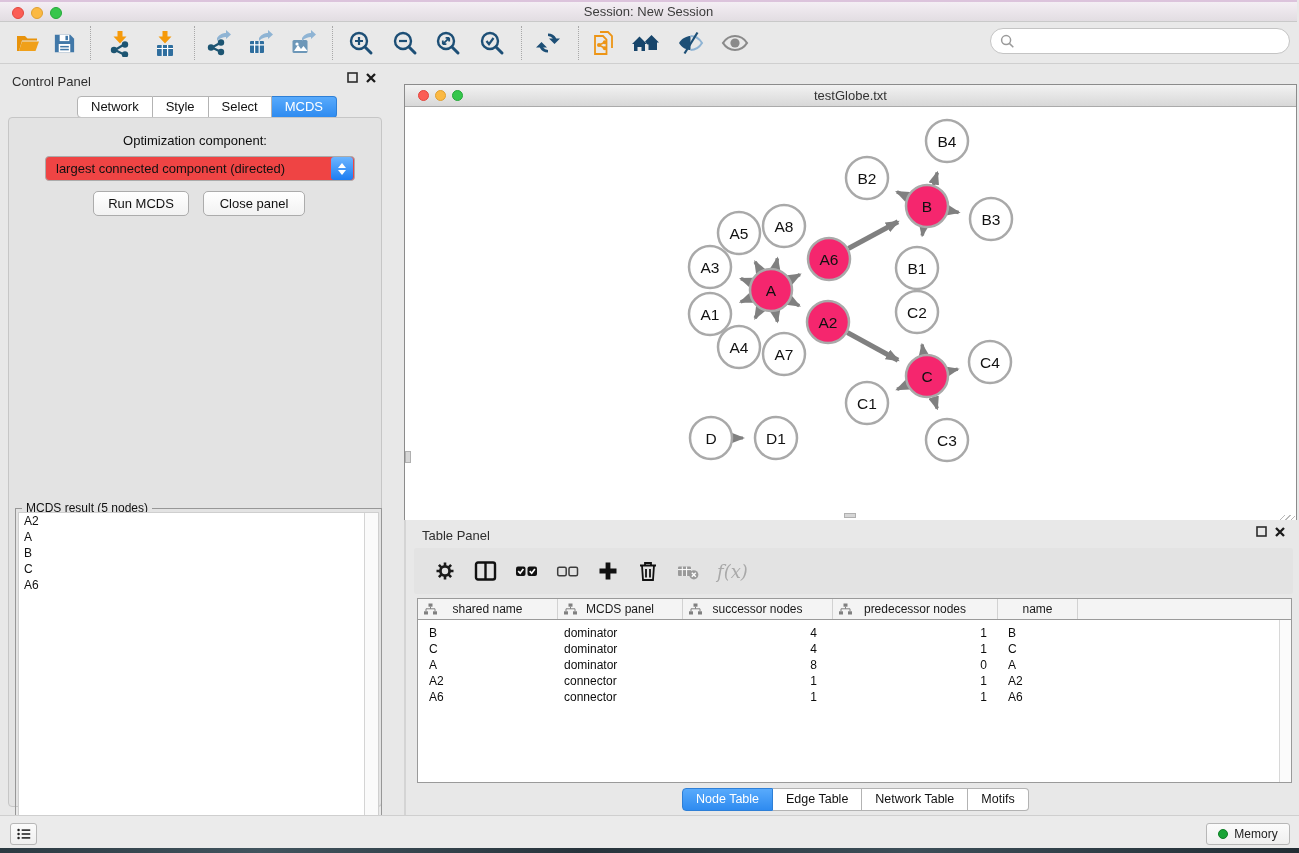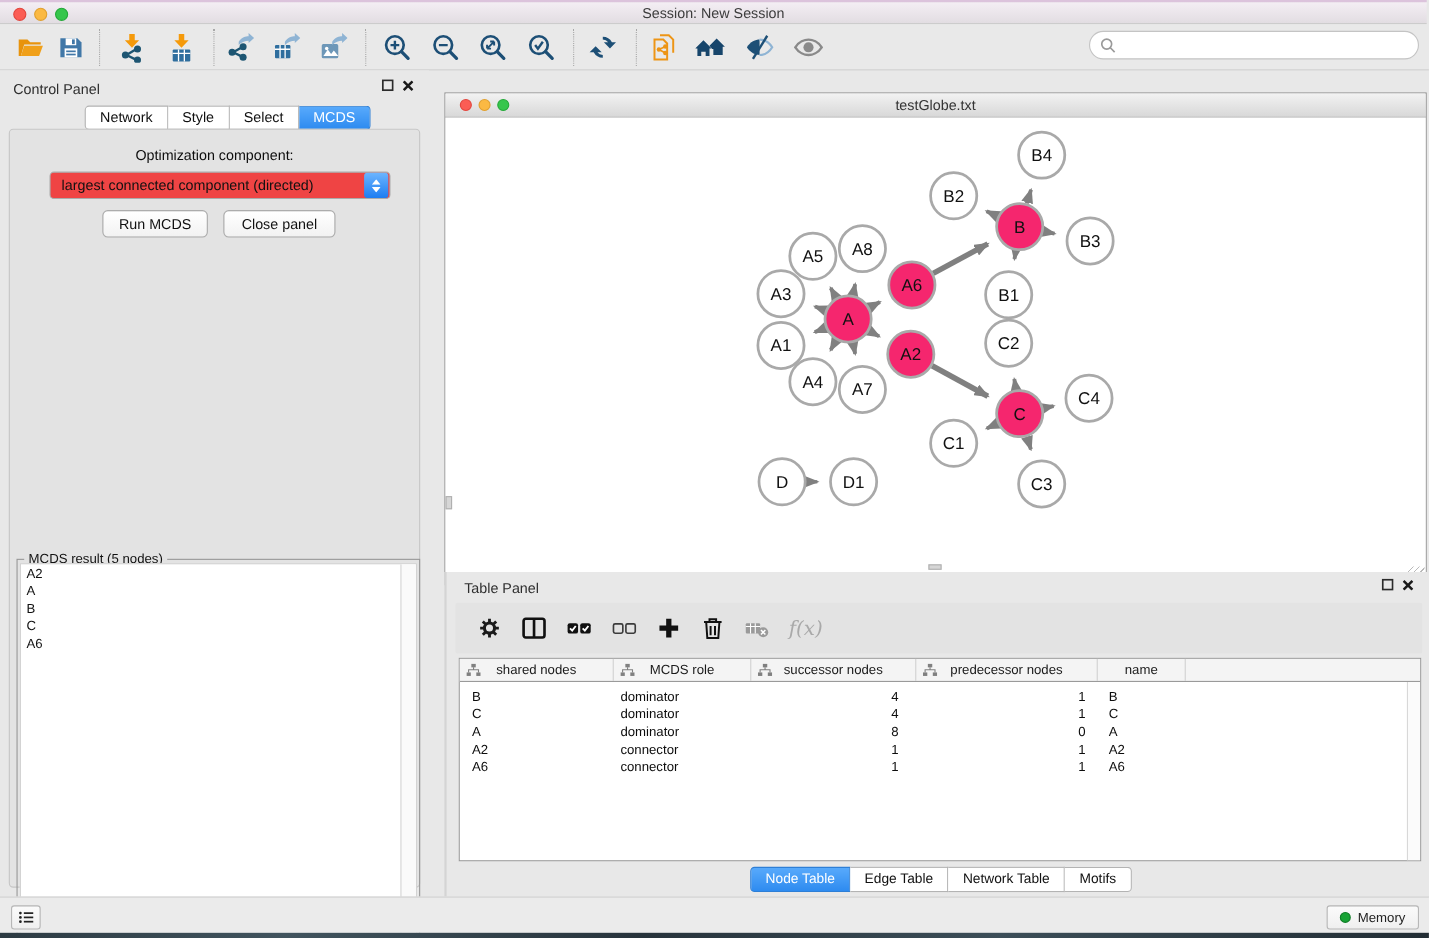--- a/index.html
+++ b/index.html
@@ -449,34 +449,34 @@
         <span class="hicon">
             <svg width="13" height="13" viewBox="0 0 13 13">
               <g fill="#808080">
                 <rect x="4.5" y="0.5" width="4" height="3.2"></rect>
                 <rect x="0" y="8.3" width="4" height="3.2"></rect>
                 <rect x="9" y="8.3" width="4" height="3.2"></rect>
               </g>
               <path d="M6.5 3.7v2.1M2 8.3V5.8h9v2.5" stroke="#808080" fill="none"></path>
             </svg>
           </span>
-        <span>shared nodes</span>
+        <span>shared name</span>
       </div>
       <div class="th" style="width:125px">
         <span class="hicon">
             <svg width="13" height="13" viewBox="0 0 13 13">
               <g fill="#808080">
                 <rect x="4.5" y="0.5" width="4" height="3.2"></rect>
                 <rect x="0" y="8.3" width="4" height="3.2"></rect>
                 <rect x="9" y="8.3" width="4" height="3.2"></rect>
               </g>
               <path d="M6.5 3.7v2.1M2 8.3V5.8h9v2.5" stroke="#808080" fill="none"></path>
             </svg>
           </span>
-        <span>MCDS role</span>
+        <span>MCDS panel</span>
       </div>
       <div class="th" style="width:150px">
         <span class="hicon">
             <svg width="13" height="13" viewBox="0 0 13 13">
               <g fill="#808080">
                 <rect x="4.5" y="0.5" width="4" height="3.2"></rect>
                 <rect x="0" y="8.3" width="4" height="3.2"></rect>
                 <rect x="9" y="8.3" width="4" height="3.2"></rect>
               </g>
               <path d="M6.5 3.7v2.1M2 8.3V5.8h9v2.5" stroke="#808080" fill="none"></path>

